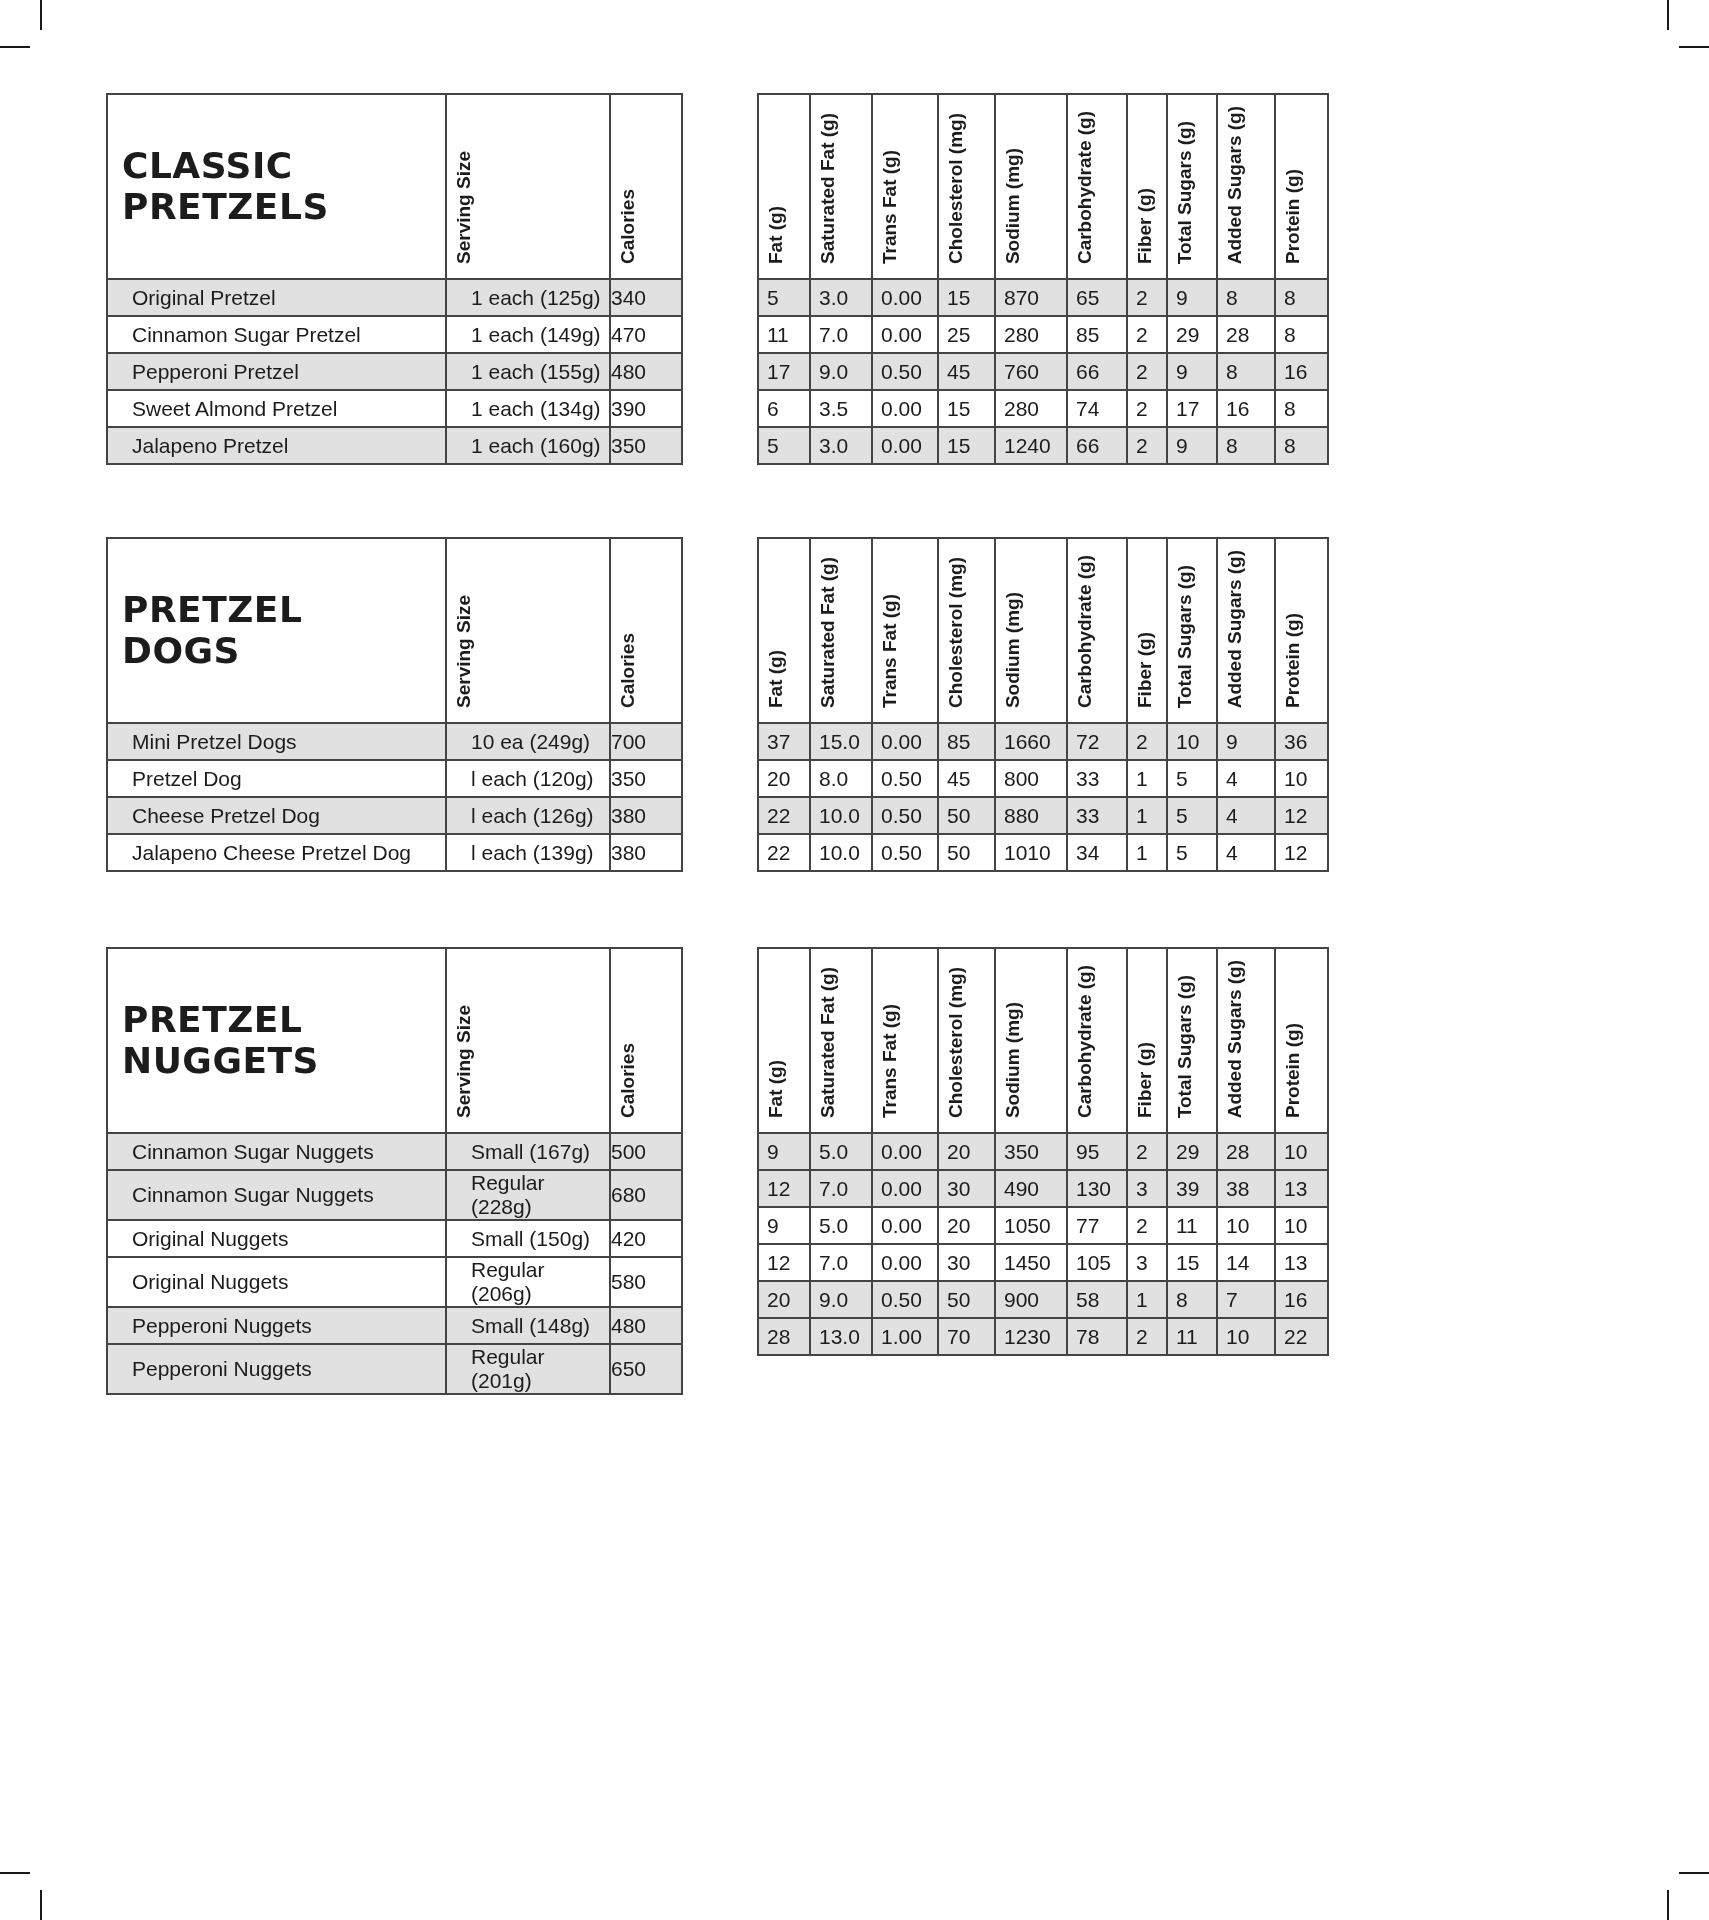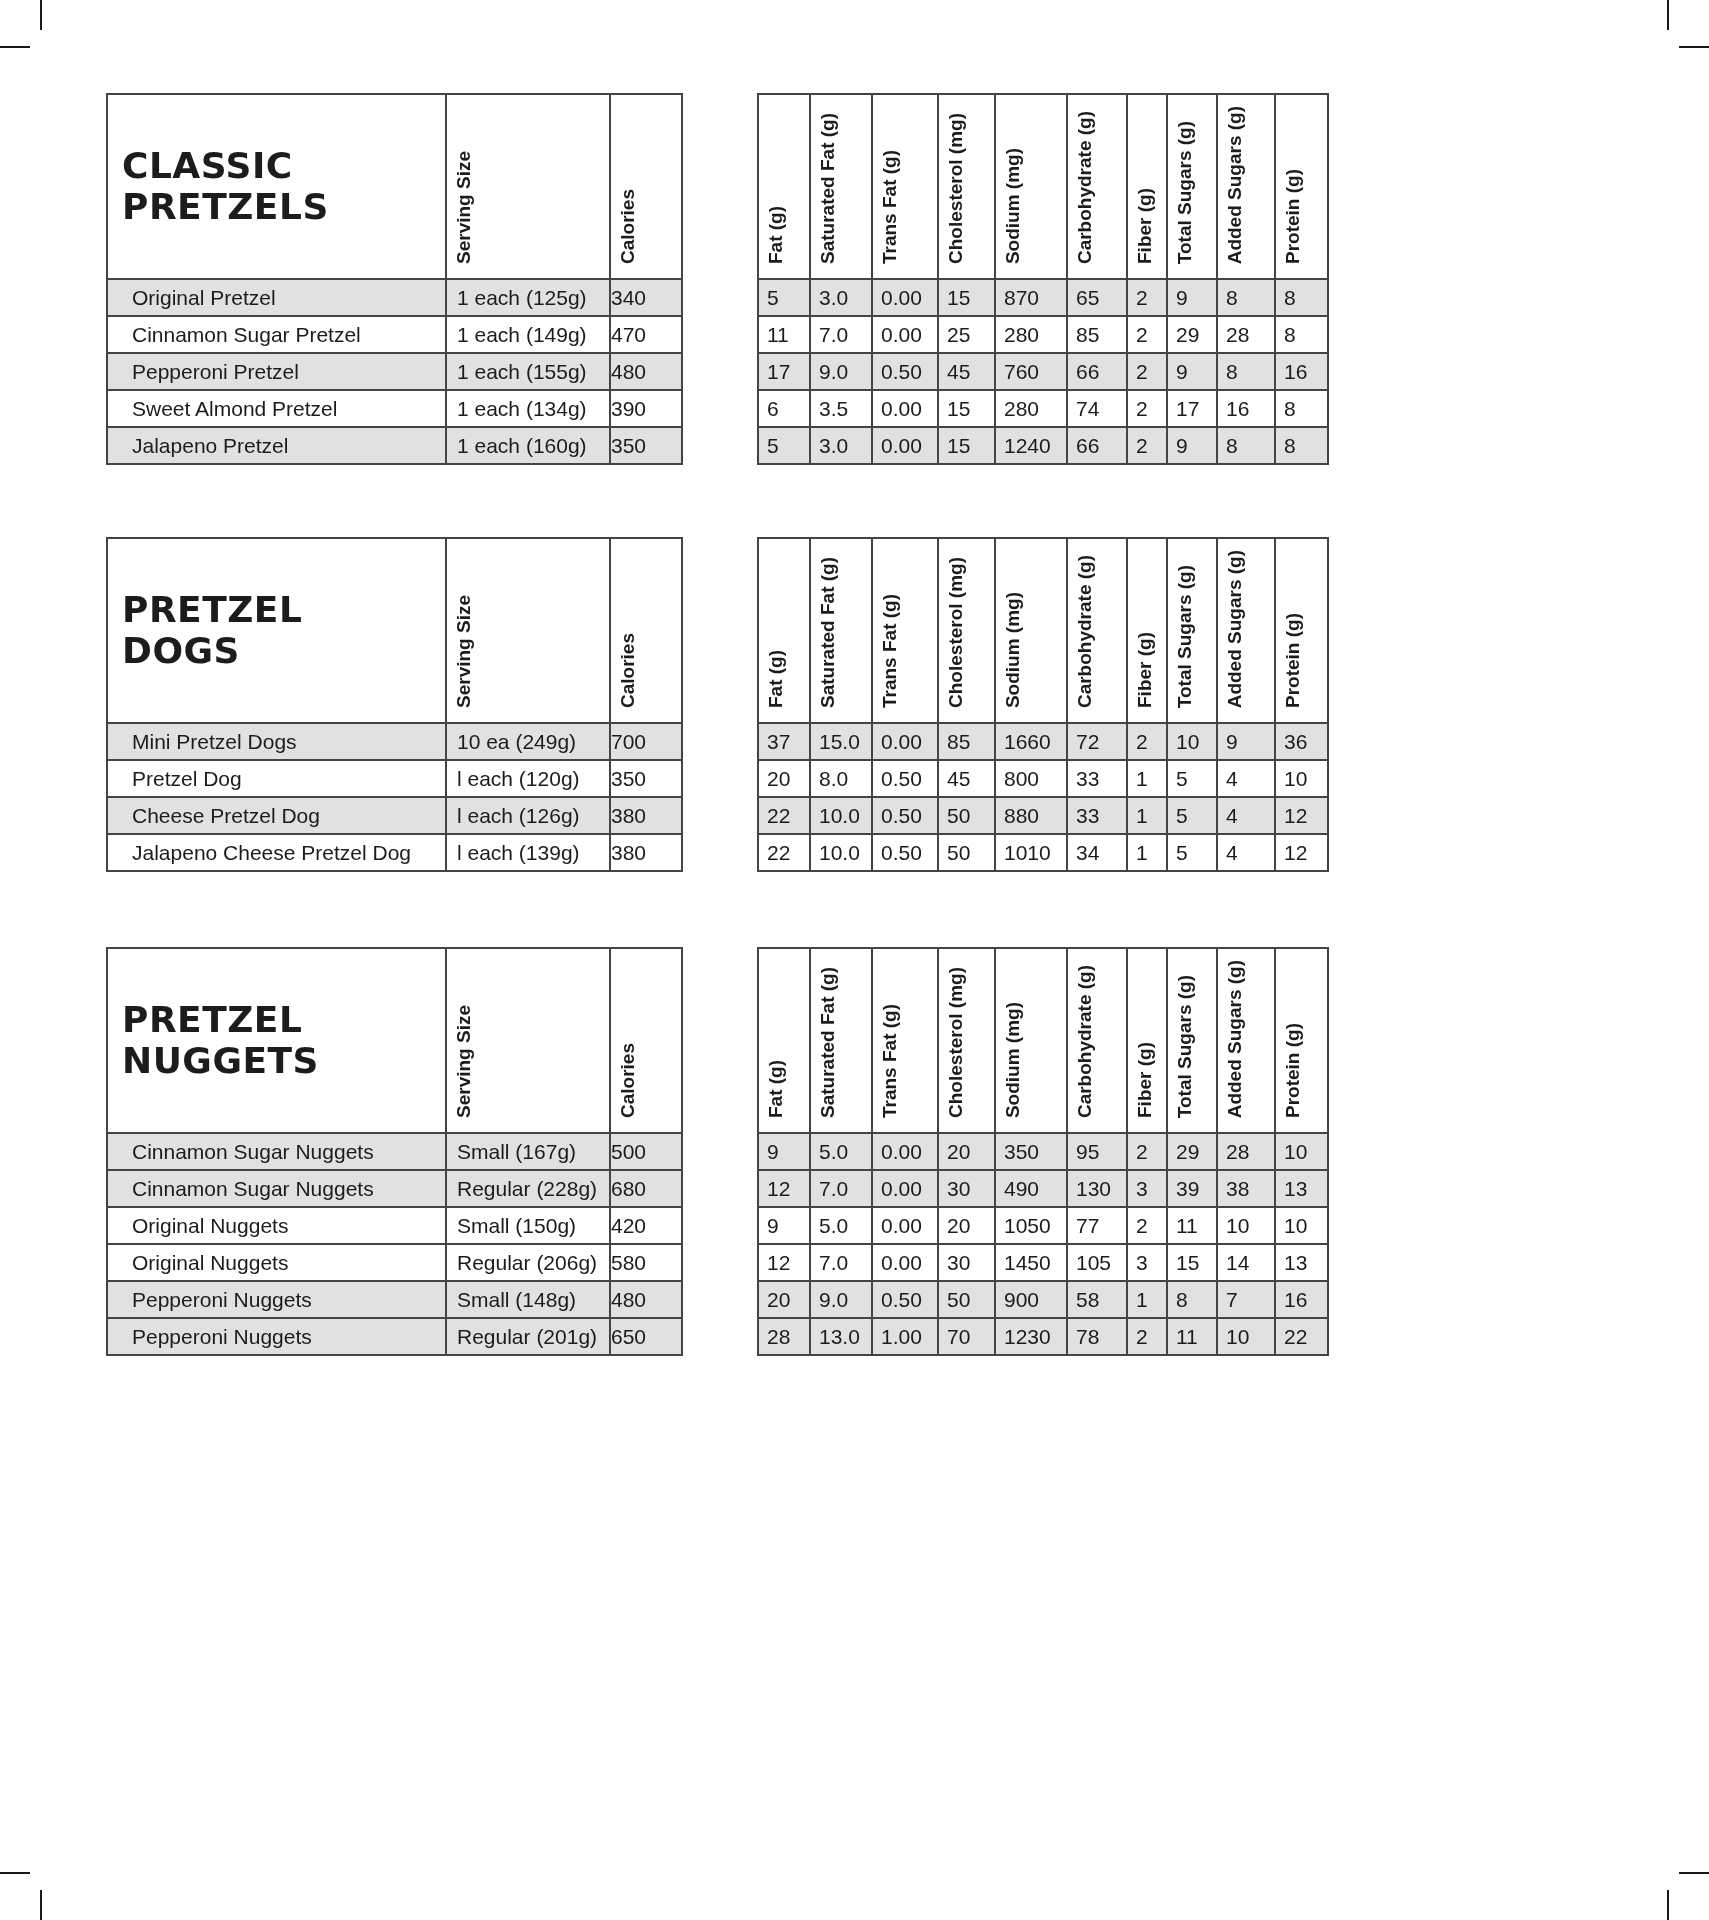--- a/index.html
+++ b/index.html
@@ -60,21 +60,21 @@
     writing-mode: vertical-rl;
     transform: rotate(180deg);
     font-weight: bold;
     font-size: 19px;
     color: #1c1c1c;
     white-space: nowrap;
   }
 
   tbody td { font-size: 21px; color: #1c1c1c; }
   .c-name    { padding-left: 24px; }
-  .c-serving { padding-left: 10px; }
+  .c-serving { padding-left: 24px; }
   .c-cal     { padding-left: 0; }
   .c-val     { padding-left: 8px; }
   tr.shaded td { background: #e1e1e1; }
 </style>
 </head>
 <body>
 
 <div>
   <div class="crop cm-tl-v"></div>
   <div class="crop cm-tl-h"></div>

